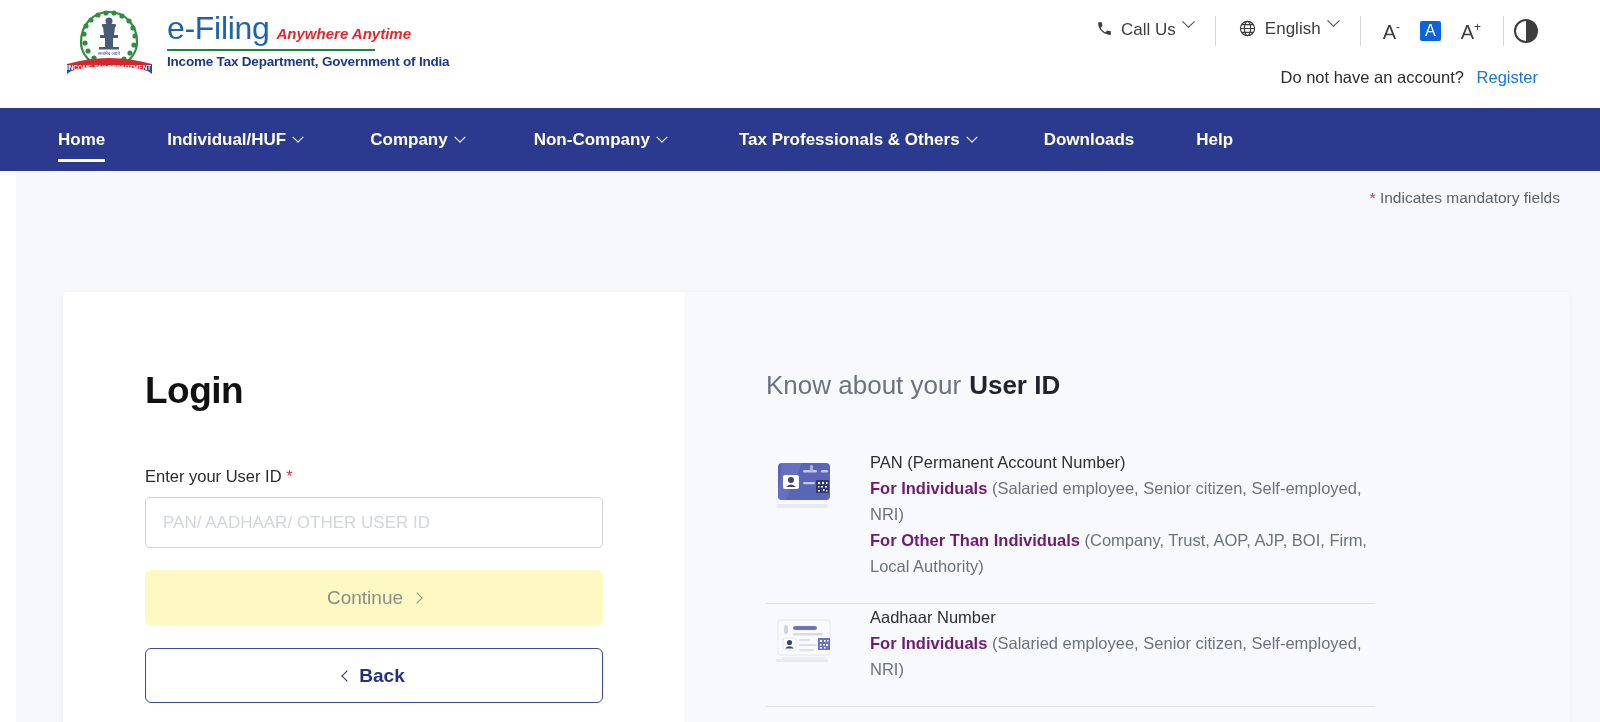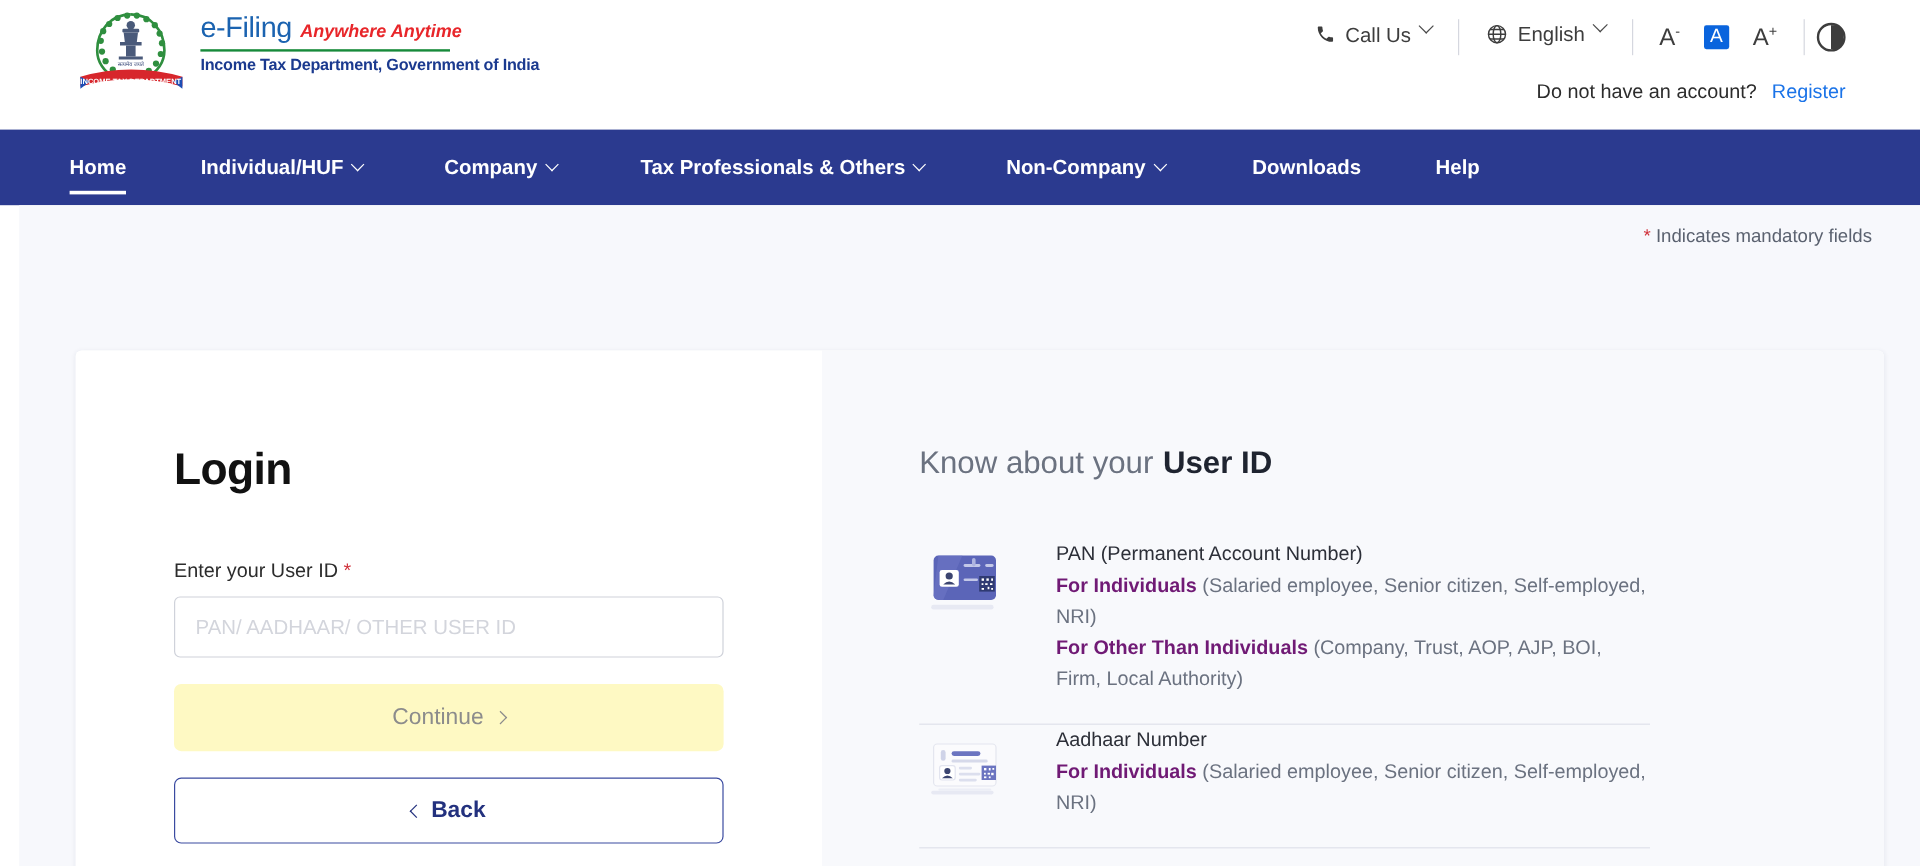--- a/index.html
+++ b/index.html
@@ -32,21 +32,21 @@
     flex: none;
   }
   .brand-text { padding-top: 8px; }
   .brand-line1 {
     display: flex;
     align-items: baseline;
     gap: 7px;
     line-height: 1;
   }
   .brand-efiling {
-    font-size: 24px;
+    font-size: 32px;
     color: #1b63b0;
     font-weight: 400;
     letter-spacing: -0.3px;
   }
   .brand-tag {
     font-size: 15px;
     color: #e8262a;
     font-style: italic;
     font-weight: 700;
   }
@@ -291,21 +291,21 @@
     font-weight: 400;
   }
   .know-title b {
     color: #1f2430;
     font-weight: 700;
     margin-left: 8px;
   }
   .info-list { margin-top: 48px; width: 609px; }
   .info-row {
     display: flex;
-    gap: 41px;
+    gap: 31px;
     align-items: flex-start;
     padding-bottom: 24px;
   }
   .divider {
     height: 1px;
     background: #dfe2ea;
     width: 609px;
   }
   .card-icon { width: 73px; flex: none; padding-top: 6px; }
   .info-text {
@@ -415,26 +415,26 @@
     <span>Home</span>
   </div>
   <div class="nav-item" style="margin-right:68px">
     <span>Individual/HUF</span>
     <span class="nav-caret"></span>
   </div>
   <div class="nav-item" style="margin-right:70px">
     <span>Company</span>
     <span class="nav-caret"></span>
   </div>
+  <div class="nav-item" style="margin-right:73px">
+    <span>Non-Company</span>
+    <span class="nav-caret"></span>
+  </div>
   <div class="nav-item" style="margin-right:68px">
     <span>Tax Professionals &amp; Others</span>
-    <span class="nav-caret"></span>
-  </div>
-  <div class="nav-item" style="margin-right:73px">
-    <span>Non-Company</span>
     <span class="nav-caret"></span>
   </div>
   <div class="nav-item" style="margin-right:62px">
     <span>Downloads</span>
   </div>
   <div class="nav-item">
     <span>Help</span>
   </div>
 </div>
 

